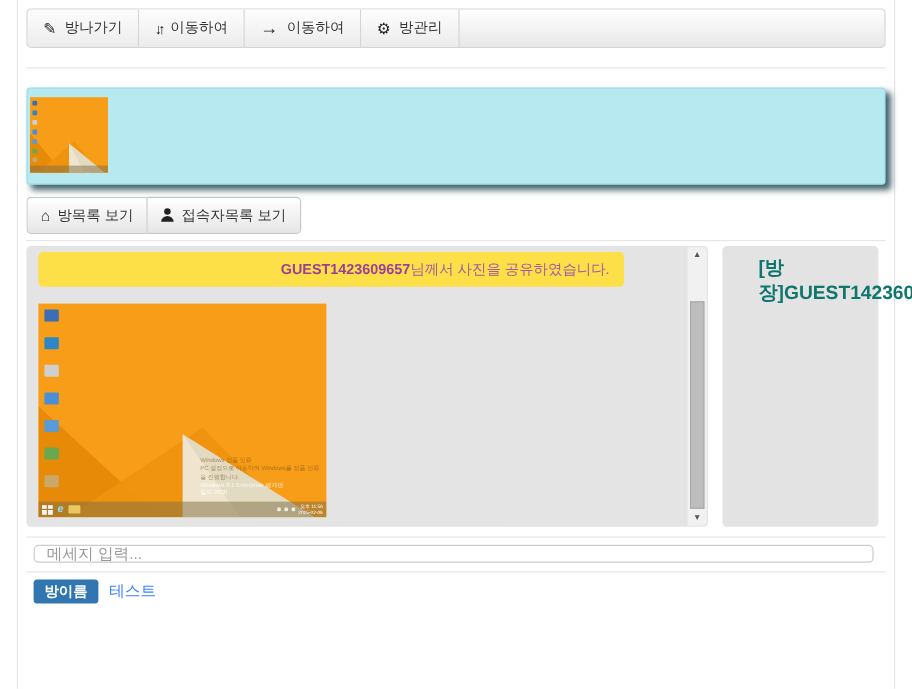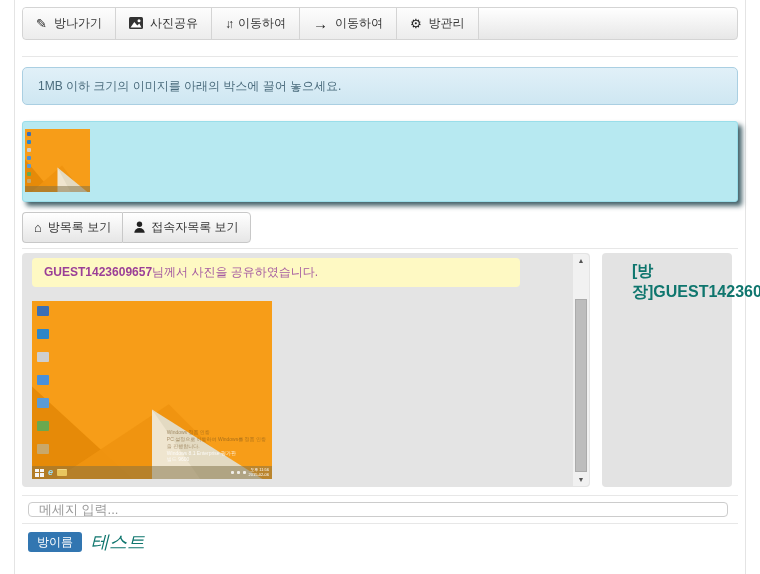--- a/index.html
+++ b/index.html
@@ -72,22 +72,22 @@
     font-size:12px; color:#333; cursor:pointer; }
   .nav-btn:first-child { border-radius:4px 0 0 4px; border-right:none; }
   .nav-btn:last-child { border-radius:0 4px 4px 0; }
   .nav-ico { font-size:13px; font-weight:bold; color:#222; line-height:1; }
   .divider.d2 { margin-top:5px; }
 
   
   .chat-row { margin-top:4px; display:flex; }
   .chat-box { position:relative; width:568px; height:234px; background:#e4e4e4;
     border-radius:4px; padding:5px 26px 5px 10px; }
-  .chat-msg { background:#fef9c3; border-radius:4px; padding:6px 12px;
-    font-size:12px; margin-right:44px; }
+  .chat-msg { background:#fde047; border-radius:4px; padding:6px 12px;
+    font-size:12px; margin-right:44px;text-align:right; }
   .chat-author { font-weight:bold; color:#9b3f97; }
   .chat-suffix { color:#a55ba1; }
   .scrollbar { position:absolute; top:1px; bottom:1px; right:1px; width:16px;
     background:#f1f1f1; border-radius:0 4px 4px 0; }
   .sb-arrow { height:13px; display:flex; align-items:center; justify-content:center;
     font-size:7px; color:#555; cursor:pointer; }
   .sb-arrow.down { position:absolute; bottom:0; left:0; right:0; }
   .sb-thumb { position:absolute; top:45px; left:2px; width:12px; height:173px;
     background:#bdbdbd; border:1px solid #ababab; cursor:grab; }
 
@@ -96,65 +96,52 @@
   .participant { font-size:16px; font-weight:bold; color:#0f766e;margin-left:24px; }
 
   
   .divider.d3 { margin-top:8px; }
   .msg-input { margin:6px 0 0 6px; width:700px; height:15px; border:1px solid #cccccc;
     border-radius:4px; padding:0 10px; font-size:13px; color:#333; outline:none;
     font-family:"Liberation Sans","DejaVu Sans",sans-serif; }
   .msg-input::placeholder { color:#999; }
   .divider.d4 { margin-top:5px; }
   .room-row { margin:6px 0 0 6px; display:flex; align-items:center; gap:9px; }
-  .room-badge { background:#3276b1; color:#fff; font-size:12px; font-weight:normal;
+  .room-badge { background:#3276b1; color:#fff; font-size:12px; font-weight:bold;
     padding:4px 9px; border-radius:3px; line-height:1; }
-  .room-name { font-size:18px; color:#0f766e;font-style:italic; }
+  .room-name { font-size:13px; color:#3b82f6; }
 </style>
 </head>
 <body>
 
 <div class="container">
 
   
   <div class="toolbar">
     <div class="tb-btn">
       <span class="tb-icon">✎</span>
       <span>방나가기</span>
     </div>
     <div class="tb-btn">
-      <span class="tb-icon">
-        <svg width="14" height="12" viewBox="0 0 14 12">
-            <rect width="14" height="12" rx="1.5" fill="#333"></rect>
-            <circle cx="10" cy="3.8" r="1.5" fill="#fff"></circle>
-            <path d="M1.5 10.5 L5.3 5 L8.3 8.6 L10.3 6.6 L12.5 10.5 z" fill="#fff"></path>
-          </svg>
-      </span>
-      <span>사진공유</span>
-    </div>
-    <div class="tb-btn">
       <span class="tb-icon arrows"><span>↓</span><span>↑</span></span>
       <span>이동하여</span>
     </div>
     <div class="tb-btn">
       <span class="tb-icon bigarrow">→</span>
       <span>이동하여</span>
     </div>
     <div class="tb-btn">
       <span class="tb-icon">⚙</span>
       <span>방관리</span>
     </div>
   </div>
 
   <div class="divider" style="margin-top:16px"></div>
 
   
-  <div class="alert-info">
-    <span>1MB 이하 크기의 이미지를 아래의 박스에 끌어 놓으세요.</span>
-  </div>
 
   
   <div class="dropzone">
     <div class="win win-thumb">
       <div class="tri-dark"></div>
       <div class="tri-mid"></div>
       <div class="fold-a"></div>
       <div class="fold-b"></div>
       <div class="thumb-ico" style="top:3px;background:#3b6fb5"></div>
       <div class="thumb-ico" style="top:11px;background:#2e86c8"></div>

